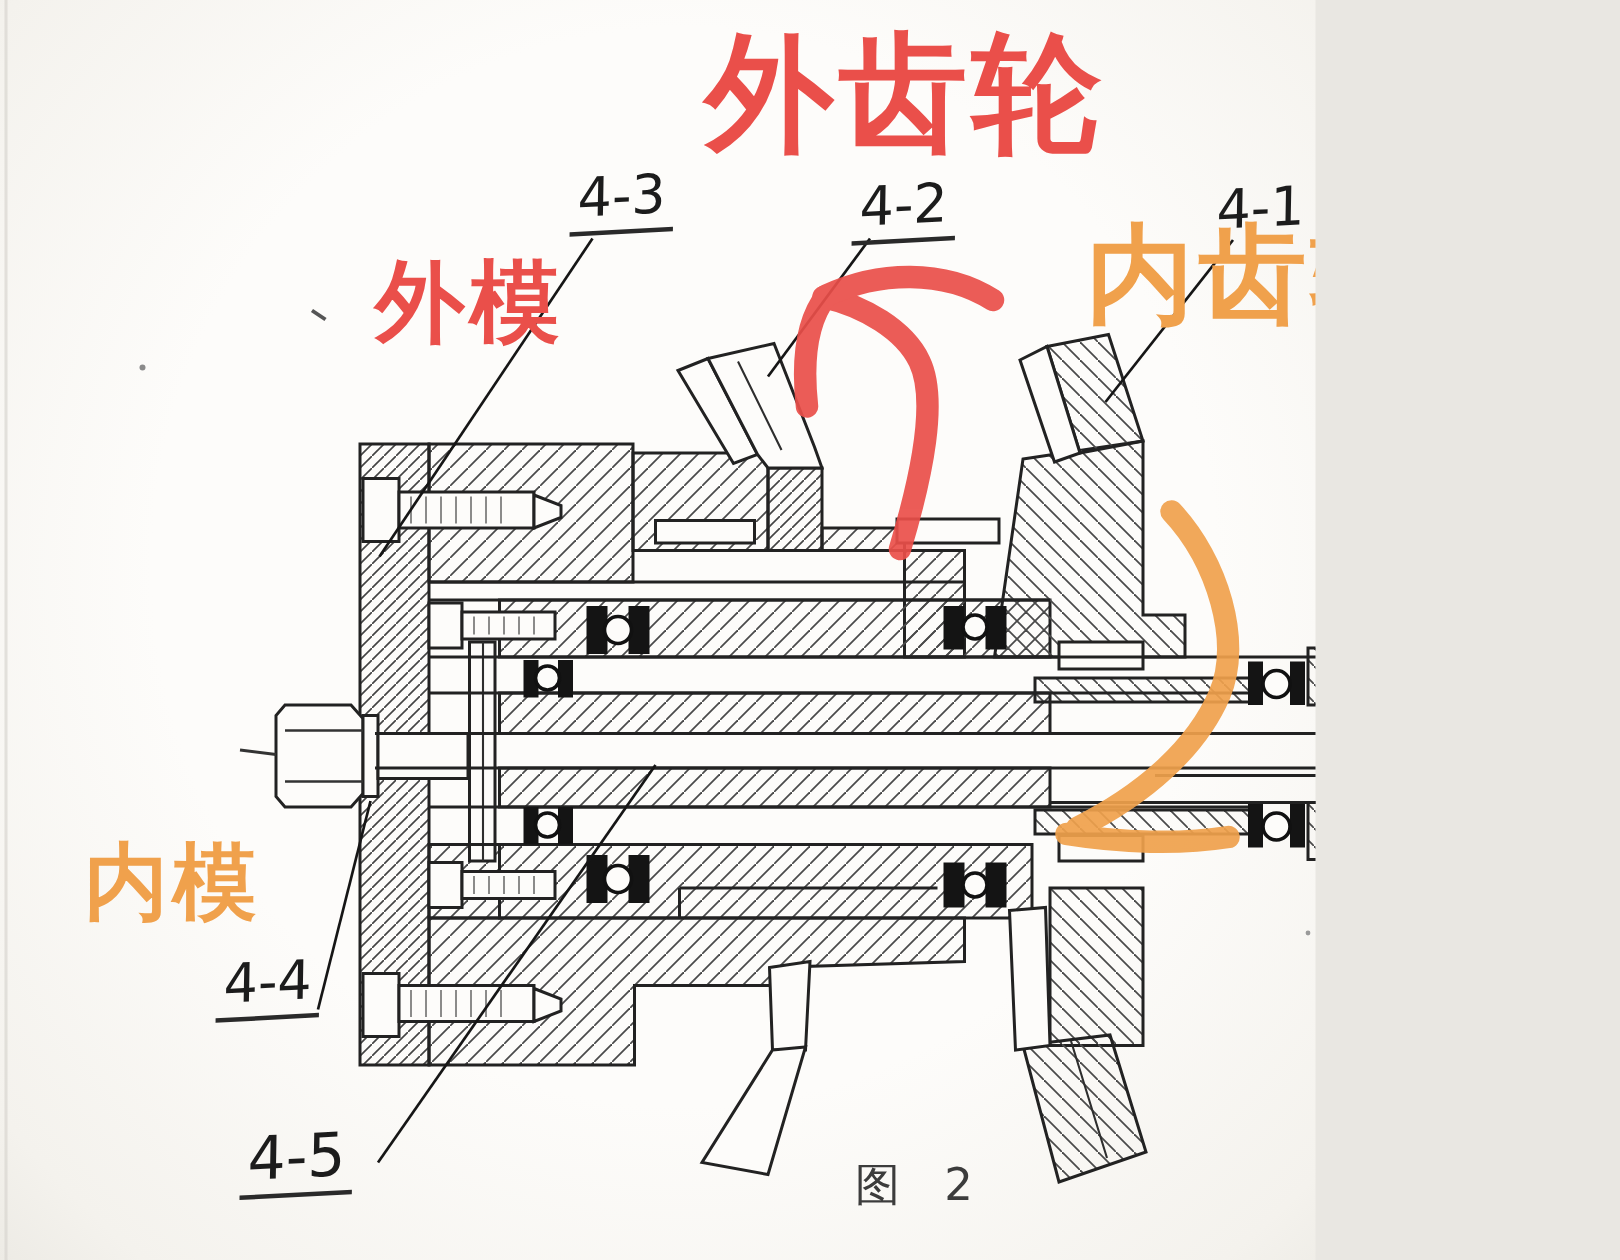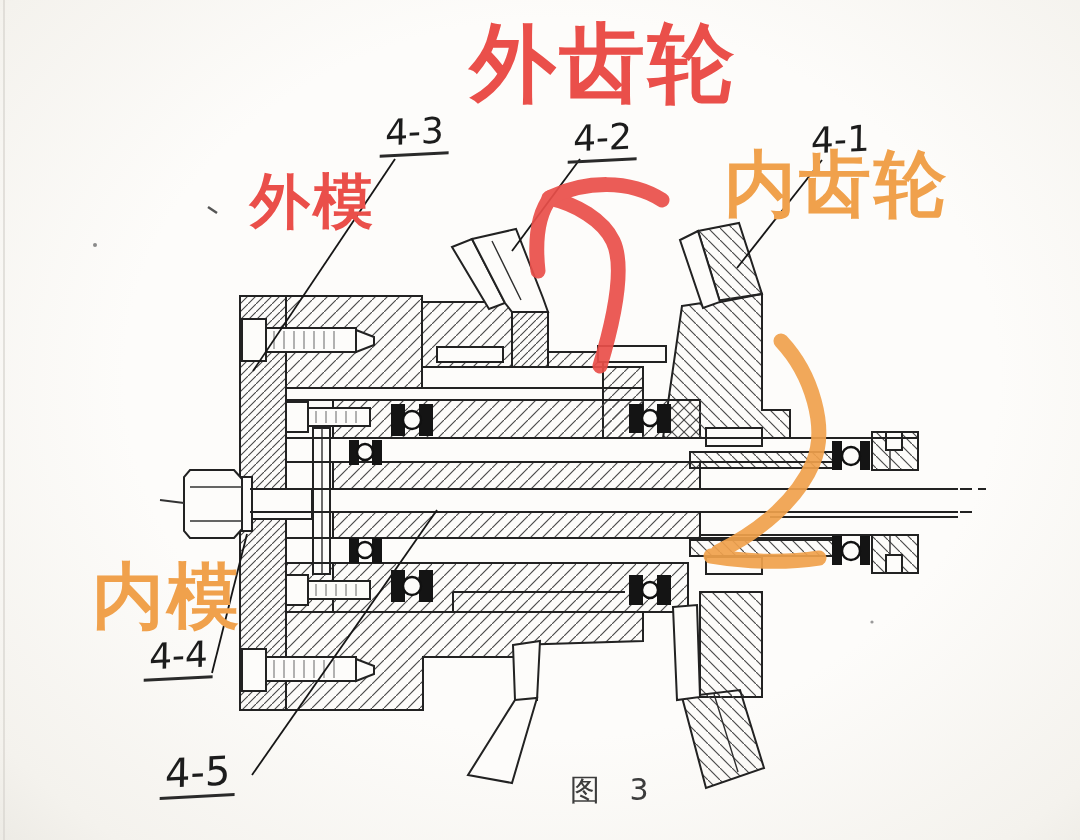--- a/index.html
+++ b/index.html
@@ -1,17 +1,17 @@
 <!DOCTYPE html>
 <html><head>
 <meta charset="utf-8">
 <style>
   html,body{margin:0;padding:0;background:#e9e7e2;}
   #stage{
-    position:relative;width:1080px;height:840px;overflow:hidden;
+    position:relative;width:877px;height:840px;overflow:hidden;
     background:radial-gradient(ellipse at 52% 45%, #fdfcfa 55%, #f4f2ed 90%, #edebe5 100%);
     font-family:"Liberation Sans", sans-serif;
   }
   #stage .seam{position:absolute;left:3px;top:0;width:2px;height:840px;background:#d8d6d0;opacity:.7;}
   svg{position:absolute;left:0;top:0;}
   .cn{
     position:absolute;font-weight:900;line-height:1;letter-spacing:3px;
     font-family:"Liberation Sans","DejaVu Sans",sans-serif;white-space:nowrap;
   }
   .cn.red{color:#ea4f4a;}
@@ -194,22 +194,22 @@
       <g stroke="#f0a14c" stroke-width="15">
         <path d="M781,341 C812,374 828,428 813,463 C798,498 764,529 718,552"></path>
         <path d="M711,556 C748,562 787,563 819,558"></path>
       </g>
     </g>
   </svg>
 
   <div class="cn red" style="left:470px;top:20px;font-size:86px;">外齿轮</div>
   <div class="cn orange" style="left:724px;top:148px;font-size:72px;">内齿轮</div>
   <div class="cn red" style="left:250px;top:172px;font-size:60px;">外模</div>
-  <div class="cn orange" style="left:56px;top:560px;font-size:72px;margin-left:36px;">内模</div>
+  <div class="cn orange" style="left:56px;top:560px;font-size:56px;">内模</div>
 
   <div class="plabel" style="left:806px;top:122px;">4-1</div>
   <div class="plabel underlined" style="left:568px;top:120px;">4-2</div>
   <div class="plabel underlined" style="left:380px;top:114px;">4-3</div>
   <div class="plabel underlined" style="left:144px;top:638px;">4-4</div>
   <div class="plabel underlined" style="left:160px;top:752px;font-size:40px;">4-5</div>
 
-  <div class="figcap" style="left:570px;top:770px;">图 3</div>
+  <div class="figcap" style="left:570px;top:770px;">图 2</div>
 </div>
 
 </body></html>

